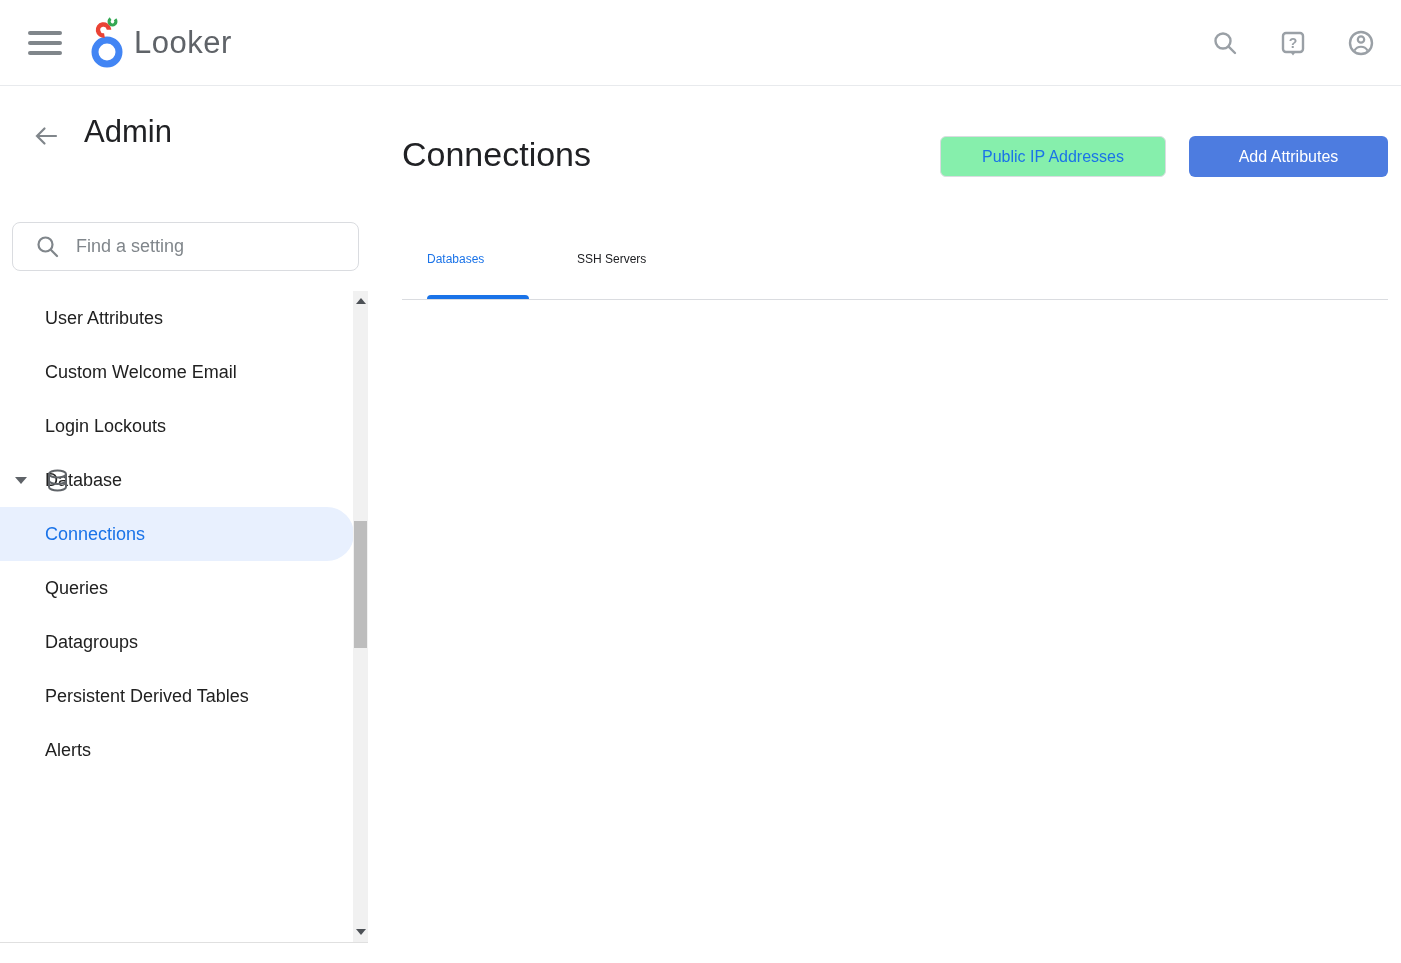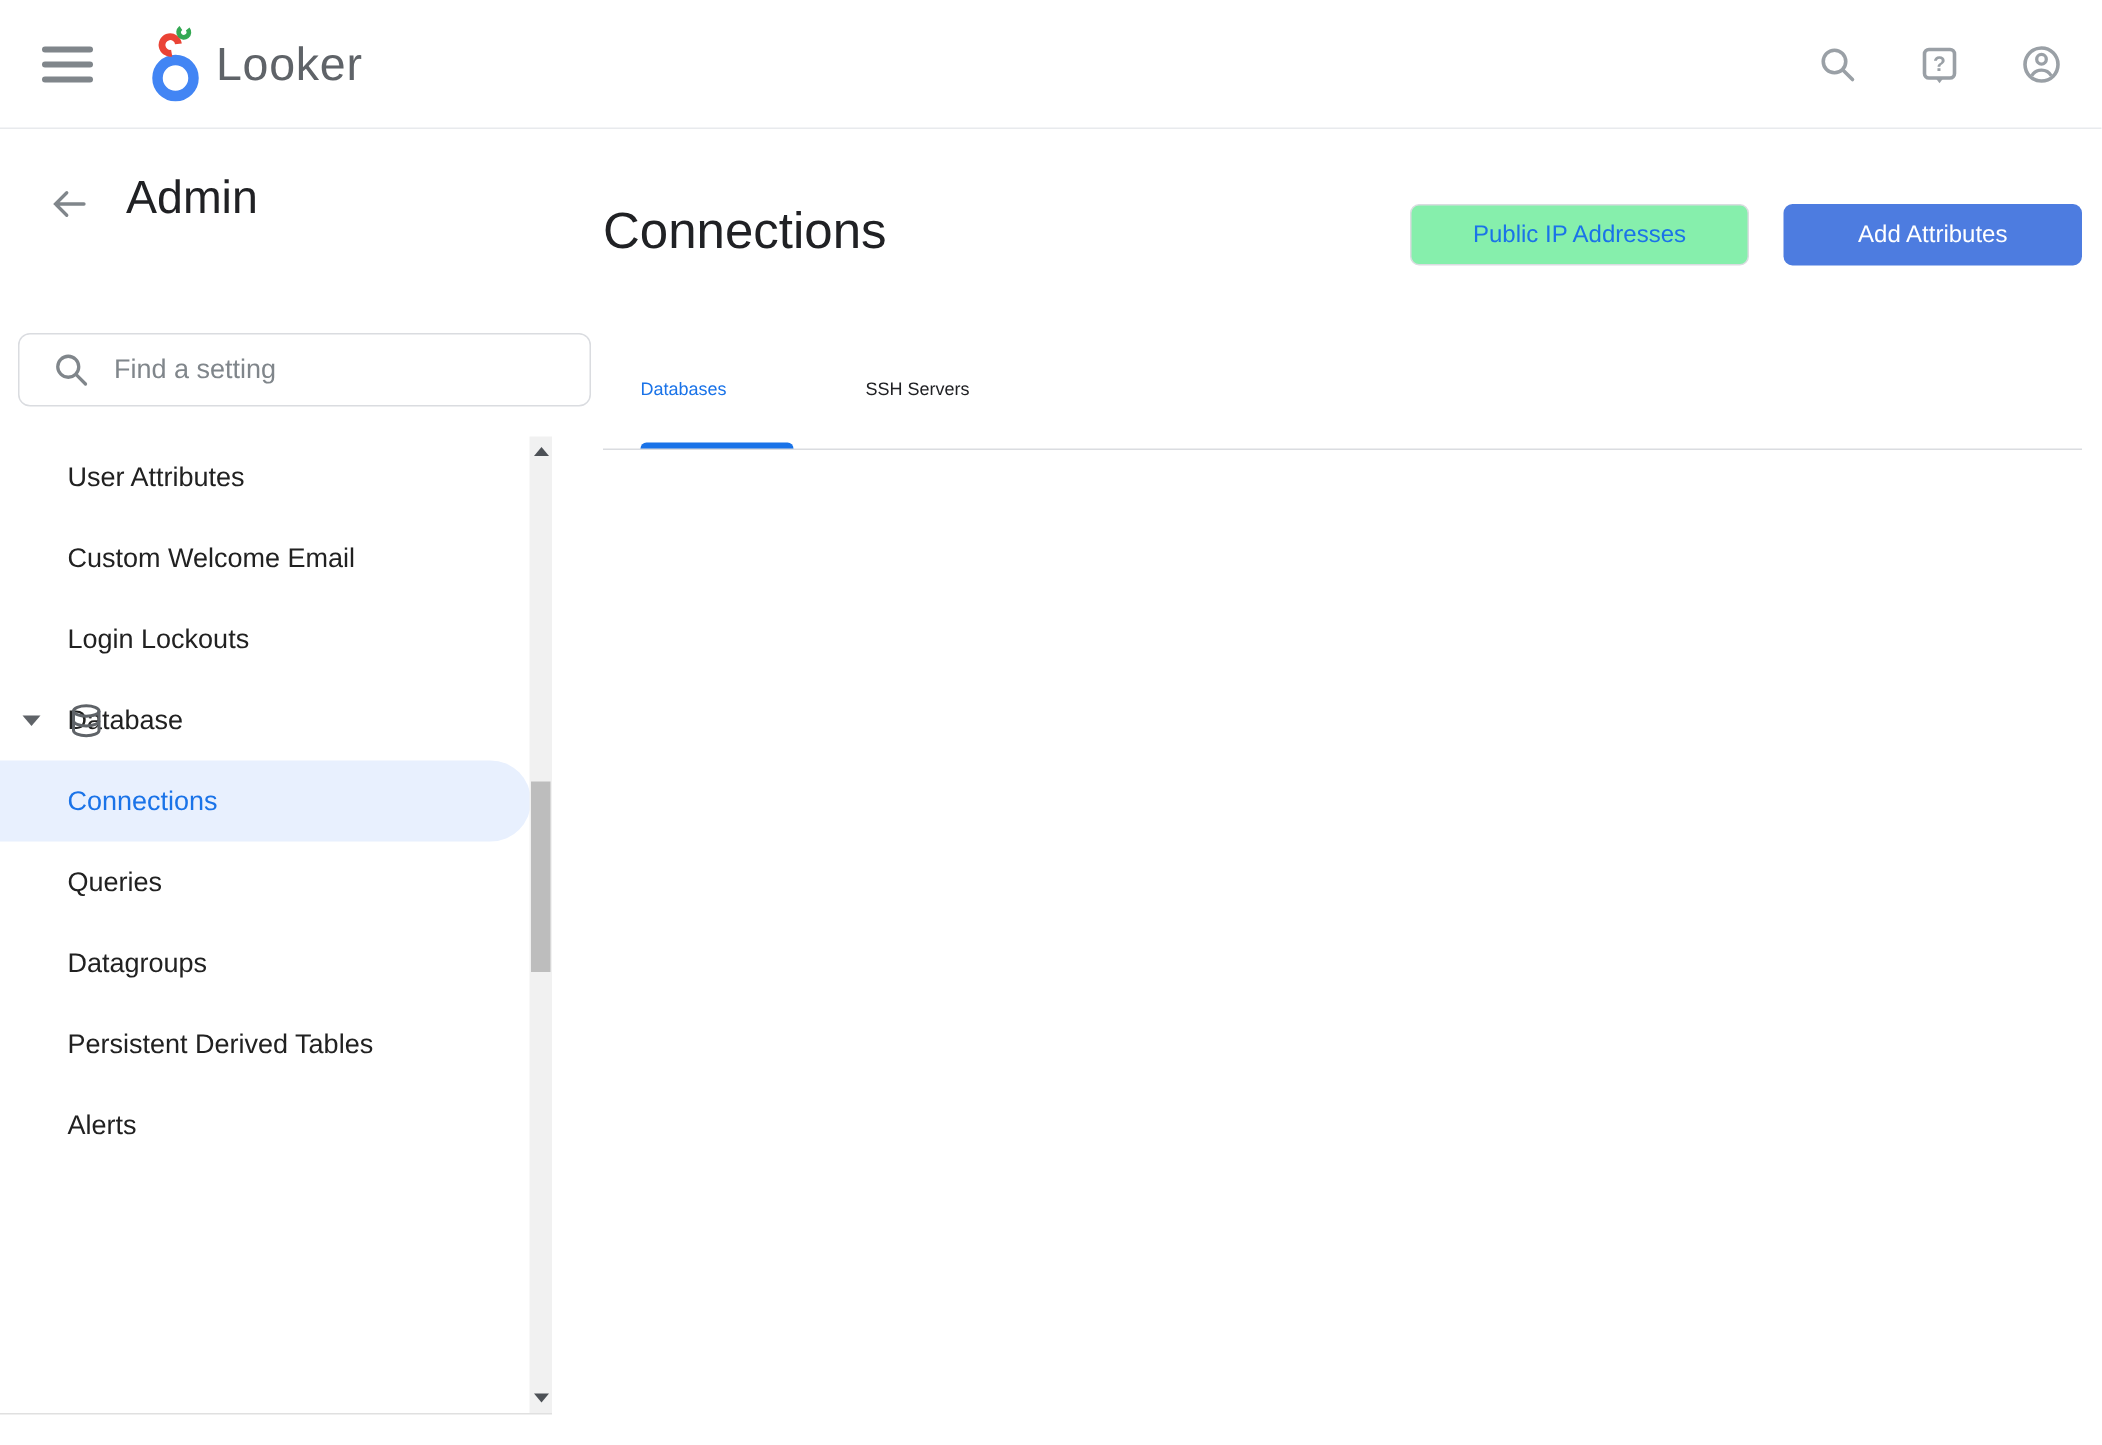--- a/index.html
+++ b/index.html
@@ -5,31 +5,31 @@
   * { margin:0; padding:0; box-sizing:border-box; }
   html,body { width:1401px; height:963px; background:#fff; overflow:hidden;
               font-family:"Liberation Sans", sans-serif; color:#202124; }
 
   
   .topbar { position:absolute; left:0; top:0; width:1401px; height:86px;
             background:#fff; border-bottom:1px solid #e8eaed; }
   .hamburger { position:absolute; left:28px; top:26px; width:34px; height:34px;
                display:flex; flex-direction:column; justify-content:center; gap:6px; cursor:pointer; }
   .hamburger span { display:block; width:34px; height:4px; background:#80868b; border-radius:2px; }
-  .brand { position:absolute; left:96px; top:12px; height:62px; display:flex; align-items:center; cursor:pointer; }
+  .brand { position:absolute; left:86px; top:12px; height:62px; display:flex; align-items:center; cursor:pointer; }
   .brand svg { width:42px; height:52px; }
   .brand .brand-text { font-size:31px; color:#5f6368; margin-left:6px; letter-spacing:.5px; }
   .topbar-icons { position:absolute; right:26px; top:0; height:86px; display:flex; align-items:center; gap:40px; }
   .top-icon { width:28px; height:28px; cursor:pointer; }
 
   
   .admin-back { position:absolute; left:32px; top:122px; width:28px; height:28px; cursor:pointer; }
   .admin-title { position:absolute; left:84px; top:114px; font-size:31px; font-weight:400; color:#202124; }
 
-  .search-box { position:absolute; left:12px; top:222px; width:382px; height:49px;
+  .search-box { position:absolute; left:12px; top:222px; width:347px; height:49px;
                 border:1px solid #dadce0; border-radius:8px; background:#fff;
                 display:flex; align-items:center; }
   .search-box svg { width:25px; height:25px; margin:0 16px 0 22px; flex:none; }
   .search-box input { border:none; outline:none; flex:1; font-size:18px;
                       font-family:"Liberation Sans", sans-serif; color:#202124; background:transparent; }
   .search-box input::placeholder { color:#80868b; }
 
   .nav { position:absolute; left:0; top:291px; width:368px; }
   .nav-row { position:relative; height:54px; display:flex; align-items:center;
              font-size:18px; color:#212121; cursor:pointer; width:354px; }

